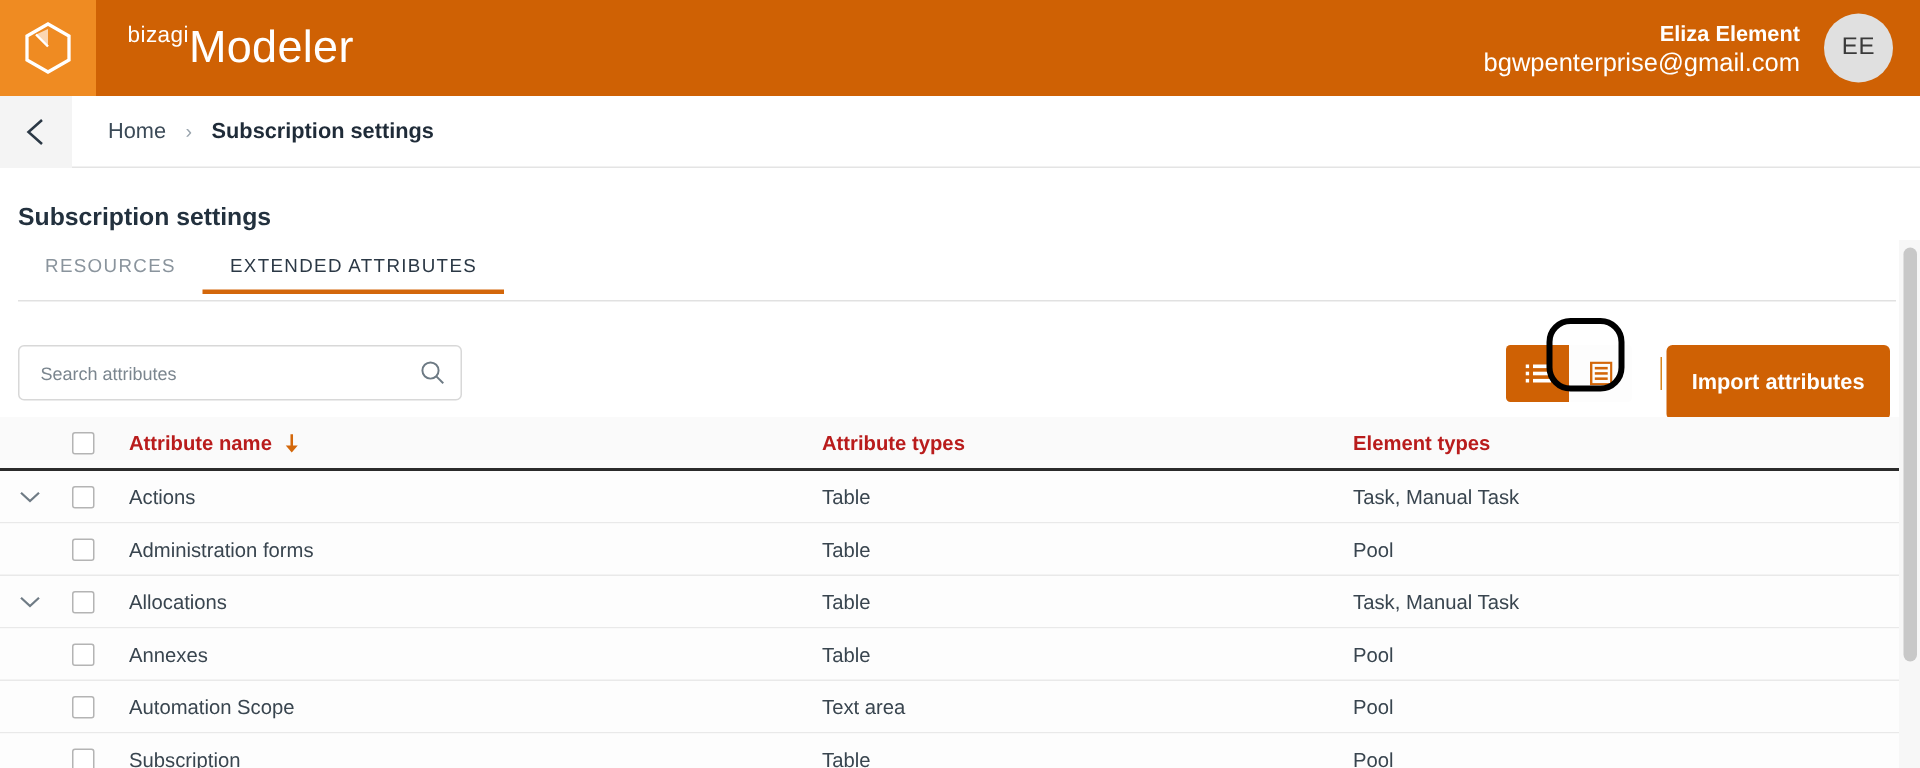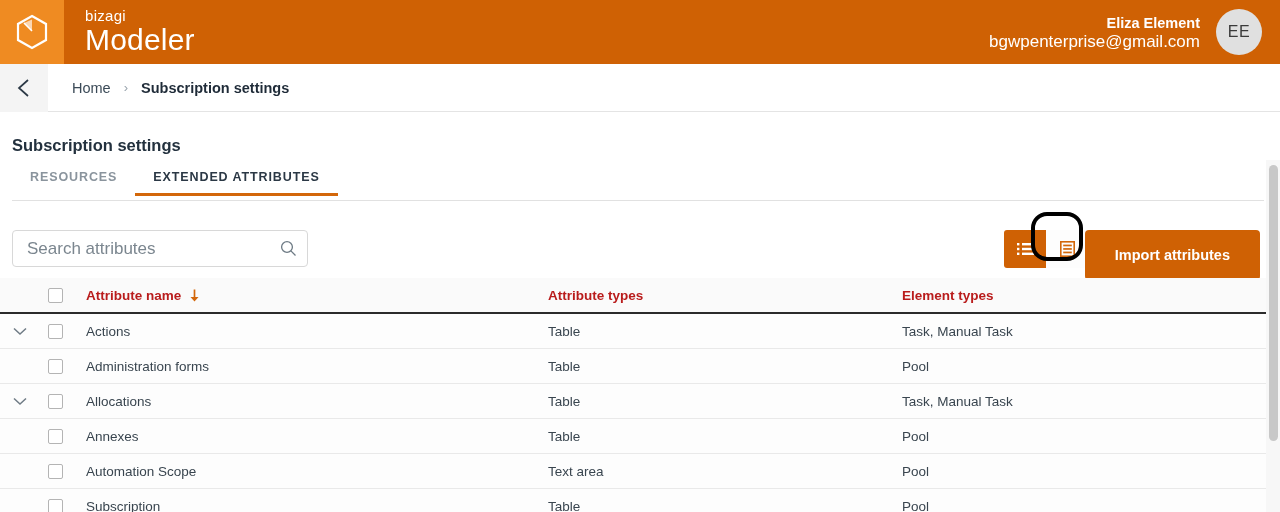--- a/index.html
+++ b/index.html
@@ -16,21 +16,21 @@
     position: absolute; top: 0; left: 0; width: 1280px; height: 64px;
     background: #cf6104;
     display: flex; align-items: center;
   }
   .logo-block {
     width: 64px; height: 64px; background: #ef8b22;
     display: flex; align-items: center; justify-content: center;
     flex: 0 0 64px;
   }
   .logo-icon { width: 34px; height: 36px; display: block; }
-  .brand { margin-left: 21px; display: flex; flex-direction: column; justify-content: flex-end; }
+  .brand { margin-left: 21px; display: flex; justify-content: flex-end; }
   .brand-small {
     color: #ffffff; font-size: 15px; letter-spacing: .3px;
     line-height: 15px; font-weight: 400; margin-bottom: 1px;
   }
   .brand-big {
     color: #ffffff; font-size: 30px; line-height: 32px; font-weight: 400;
     letter-spacing: .2px;
   }
   .spacer { flex: 1 1 auto; }
   .user-meta { text-align: right; margin-right: 16px; }
@@ -62,55 +62,55 @@
 
   
   .page { position: absolute; top: 112px; left: 0; width: 1280px; height: 400px; background: #ffffff; }
   .page-title {
     position: absolute; top: 24px; left: 12px;
     font-size: 16.5px; font-weight: bold; color: #23313e;
   }
   .tabs {
     position: absolute; top: 58px; left: 12px; width: 1252px; height: 31px;
     border-bottom: 1px solid #e1e1e1;
-    display: flex; align-items: flex-start; font-weight: bold;
+    display: flex; align-items: flex-start;
   }
   .tab {
     font-size: 12.5px; letter-spacing: .9px; color: #8a949d;
     padding: 0 18px 9px 18px; cursor: pointer; text-transform: uppercase;
     border-bottom: 3px solid transparent; margin-bottom: -2px;
   }
   .tab.active { color: #2b3845; border-bottom-color: #d3670a; }
 
   
   .toolbar { position: absolute; top: 106px; left: 0; width: 1280px; height: 52px; }
   .search-wrap {
     position: absolute; left: 12px; top: 12px; width: 296px; height: 37px;
     border: 1px solid #d8d8d8; border-radius: 4px; background: #ffffff;
     display: flex; align-items: center; padding: 0 10px 0 14px;
   }
   .search-input {
-    flex: 1 1 auto; border: 0; outline: 0; font-size: 17px;
+    flex: 1 1 auto; border: 0; outline: 0; font-size: 12px;
     color: #0369a1; font-family: "Liberation Sans", sans-serif; background: transparent;
   }
   .search-input::placeholder { color: #7b868f; }
   .seg-group {
     position: absolute; right: 192px; top: 12px; height: 38px;
     display: flex; align-items: stretch; border-radius: 3px; overflow: hidden;
   }
   .seg-btn {
     width: 42px; background: #cf6104; border: 0; cursor: pointer;
     display: flex; align-items: center; justify-content: center;
   }
   .seg-btn.active { background: #fdfdfd; }
   .seg-divider {
     position: absolute; right: 172px; top: 20px; width: 1px; height: 22px; background: #d8861f;
   }
   .import-btn {
-    position: absolute; right: 20px; top: 12px; height: 50px; padding: 0 30px;
+    position: absolute; right: 20px; top: 12px; height: 50px; padding: 0 17px;
     background: #cf6104; color: #ffffff; border: 0; border-radius: 4px;
     font-size: 14.5px; font-weight: bold; cursor: pointer;
     font-family: "Liberation Sans", sans-serif;
   }
   
   .anno-ring {
     position: absolute; left: 1031px; top: 212px;
     width: 52px; height: 49px; border: 4px solid #000000; border-radius: 16px;
     pointer-events: none; z-index: 30;
   }

